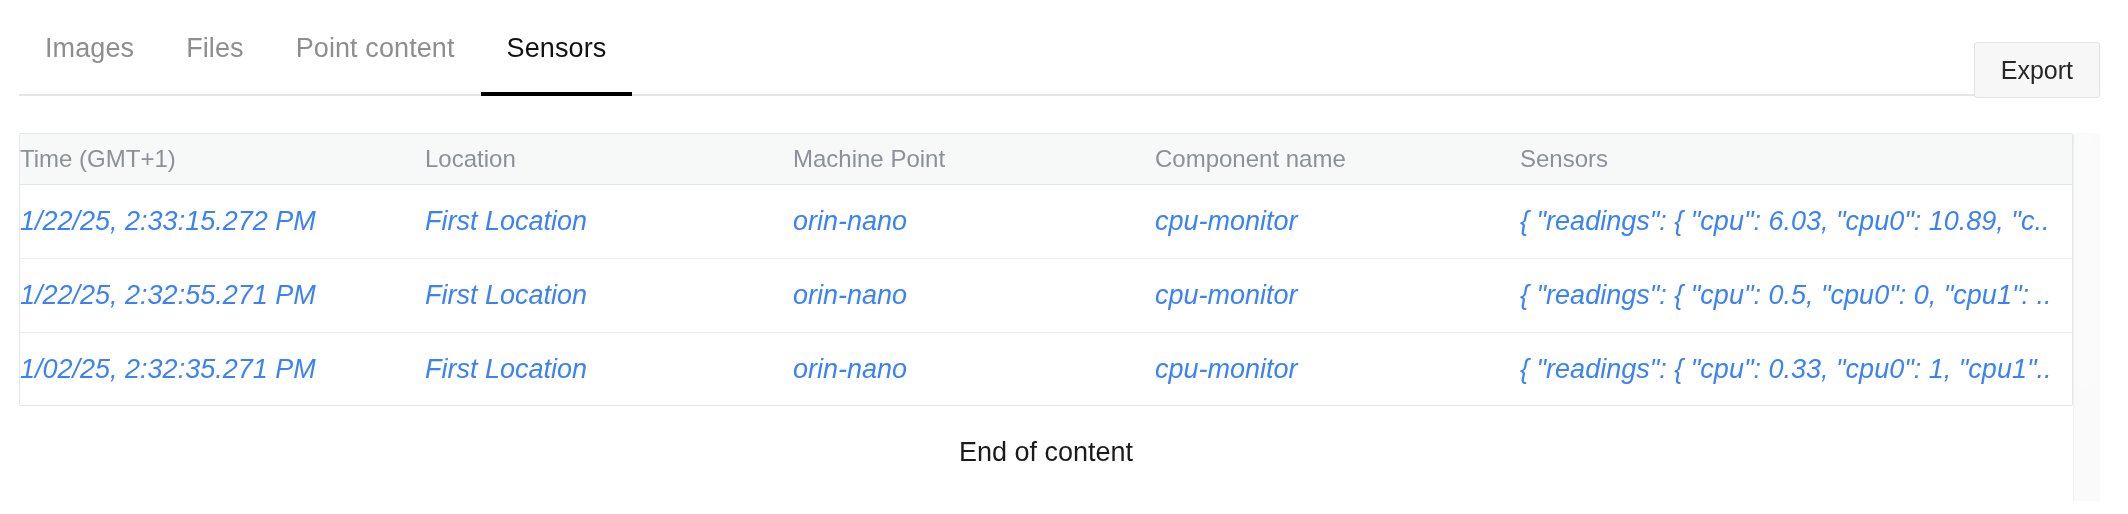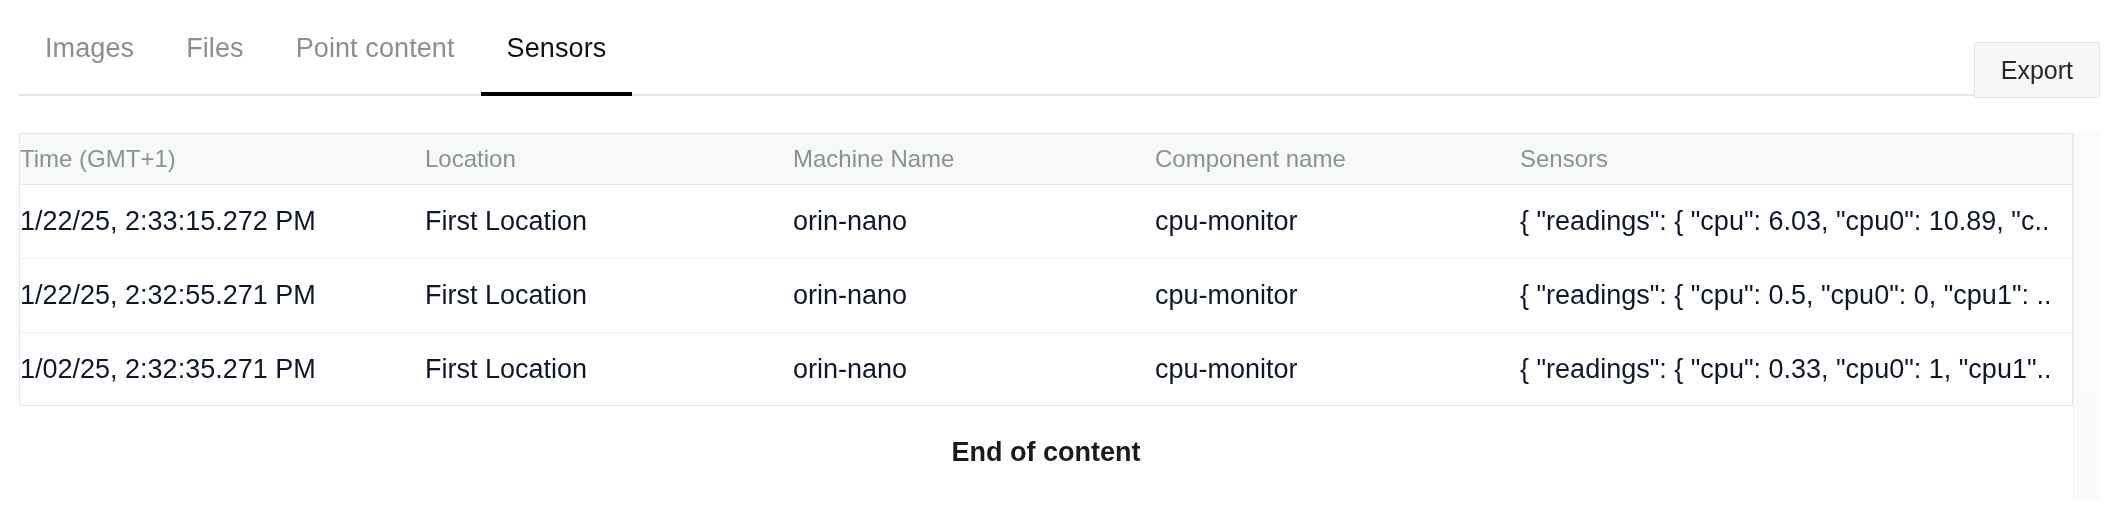--- a/index.html
+++ b/index.html
@@ -123,23 +123,24 @@
     color: #8b9196;
     border-bottom: 1px solid #e4e7e9;
     vertical-align: middle;
   }
   table.sensor-table tbody tr {
     height: 74px;
     background: #ffffff;
   }
   table.sensor-table tbody td {
     font-size: 27px;
-    color: #0f172a;
+    color: #3b82f6;
     border-bottom: 1px solid #eceff0;
     vertical-align: middle;
+    font-style: italic;
   }
   table.sensor-table tbody tr:last-child td {
     border-bottom: none;
   }
   .cell-pad { padding-left: 17px; }
 
   .col-time      { width: 405px; }
   .col-location  { width: 368px; }
   .col-machine   { width: 362px; }
   .col-component { width: 365px; }
@@ -173,21 +174,21 @@
   }
 
   
   .end-of-content {
     position: absolute;
     left: 19px;
     top: 452px;
     width: 2054px;
     text-align: center;
     font-size: 27px;
-    font-weight: bold;
+    font-weight: normal;
     color: #1a1a1a;
     transform: translateY(-50%);
   }
 </style>
 </head>
 <body>
 
 <div class="tabbar">
   <div class="tabbar-underline"></div>
   <div class="tabs">
@@ -216,21 +217,21 @@
       <col class="col-time">
       <col class="col-location">
       <col class="col-machine">
       <col class="col-component">
       <col class="col-reading">
     </colgroup>
     <thead>
       <tr>
         <th class="cell-pad">Time (GMT+1)</th>
         <th class="cell-pad">Location</th>
-        <th class="cell-pad">Machine Name</th>
+        <th class="cell-pad">Machine Point</th>
         <th class="cell-pad">Component name</th>
         <th class="cell-pad">Sensors</th>
       </tr>
     </thead>
     <tbody>
       <tr>
         <td class="cell-pad">1/22/25, 2:33:15.272 PM</td>
         <td class="cell-pad">First Location</td>
         <td class="cell-pad">orin-nano</td>
         <td class="cell-pad">cpu-monitor</td>

